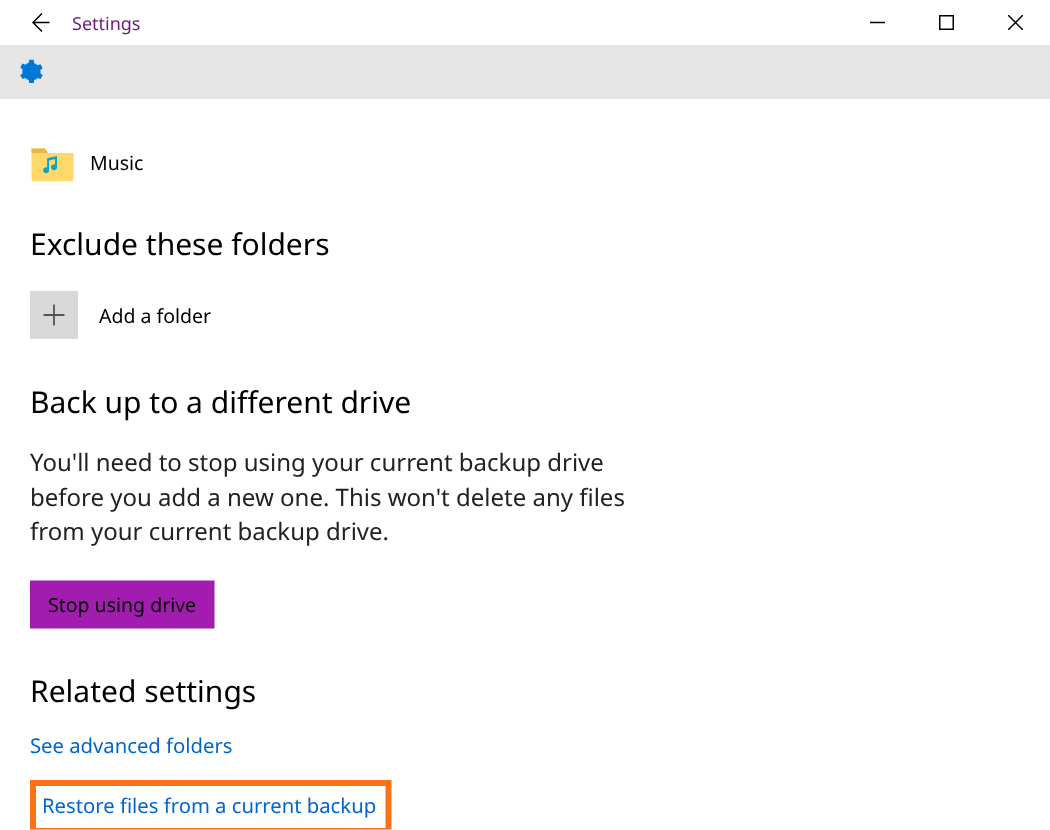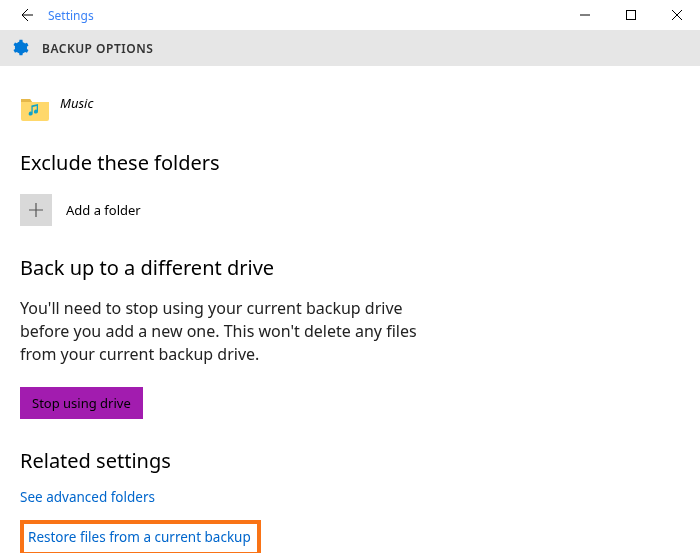--- a/index.html
+++ b/index.html
@@ -1,27 +1,27 @@
 <!DOCTYPE html>
 <html><head>
 <meta charset="utf-8">
 <style>
   * { box-sizing: border-box; margin: 0; padding: 0; }
   html, body { width: 700px; height: 553px; font-family: "Segoe UI", system-ui, sans-serif; background: #fff; overflow: hidden; }
   .titlebar { height: 30px; background: #fff; display: flex; align-items: center; padding-left: 10px; }
   .titlebar .back { width: 32px; height: 30px; display: flex; align-items: center; justify-content: center; }
-  .titlebar .title { font-size: 12px; color: #3b82f6; margin-left: 6px; }
+  .titlebar .title { font-size: 12px; color: #701a75; margin-left: 6px; }
   .winbtns { margin-left: auto; display: flex; }
   .winbtn { width: 46px; height: 30px; display: flex; align-items: center; justify-content: center; }
   .header { background: #e6e6e6; height: 36px; display: flex; align-items: center; padding: 0 10px; }
   .header .gear { width: 20px; height: 20px; display: flex; align-items: center; justify-content: center; margin-right: 12px; }
   .header .label { font-size: 12px; font-weight: 600; letter-spacing: 0.5px; color: #333; }
   .content { padding: 0 20px 20px 20px; overflow: hidden; }
   .truncated { font-size: 12px; color: #333; padding-left: 42px; margin-top: -4px; }
-  .music-row { display: flex; margin-top: 16px; font-style: italic; }
+  .music-row { display: flex; align-items: center; margin-top: 16px; }
   .folder-icon { width: 30px; height: 26px; margin-right: 10px; flex-shrink: 0; }
   .item-text .name { font-size: 13px; color: #000; line-height: 1.3; }
   .item-text .path { font-size: 12.5px; color: #444; line-height: 1.3; }
   h2 { font-size: 20px; font-weight: 400; color: #000; margin-top: 28px; }
   .add-row { display: flex; align-items: center; margin-top: 18px; }
   .plus-box { width: 32px; height: 32px; background: #d9d9d9; display: flex; align-items: center; justify-content: center; margin-right: 14px; }
   .plus-box svg { stroke: #555; }
   .add-label { font-size: 13px; color: #000; }
   .desc { font-size: 16px; color: #222; line-height: 1.45; margin-top: 16px; max-width: 410px; }
   .btn { display: inline-block; background: #a21caf; border: none; padding: 7px 12px; font-size: 13px; color: #000; margin-top: 20px; font-family: inherit; }
@@ -57,21 +57,20 @@
     </div>
   </div>
 </div>
 
 <div class="header">
   <div class="gear">
     <svg width="18" height="18" viewBox="0 0 24 24">
         <path fill="#0078d7" d="M12 8a4 4 0 1 0 0 8 4 4 0 0 0 0-8zm9.4 4c0-.6-.1-1.2-.2-1.8l2.1-1.6-2-3.5-2.5 1a8 8 0 0 0-3.1-1.8L15.3 1h-4l-.4 2.7a8 8 0 0 0-3.1 1.8l-2.5-1-2 3.5 2.1 1.6c-.1.6-.2 1.2-.2 1.8s.1 1.2.2 1.8l-2.1 1.6 2 3.5 2.5-1a8 8 0 0 0 3.1 1.8l.4 2.7h4l.4-2.7a8 8 0 0 0 3.1-1.8l2.5 1 2-3.5-2.1-1.6c.1-.6.2-1.2.2-1.8z"></path>
       </svg>
   </div>
-  <div class="label">BACKUP OPTIONS</div>
 </div>
 
 <div class="content">
 
   <div class="truncated" style="visibility:hidden">C:\Users\Public</div>
 
   <div class="music-row">
     <div class="folder-icon">
       <svg width="30" height="26" viewBox="0 0 30 26">
         <path d="M1 4 h9 l2 3 h17 v17 a2 2 0 0 1 -2 2 H3 a2 2 0 0 1 -2 -2 z" fill="#ffd86b"></path>

